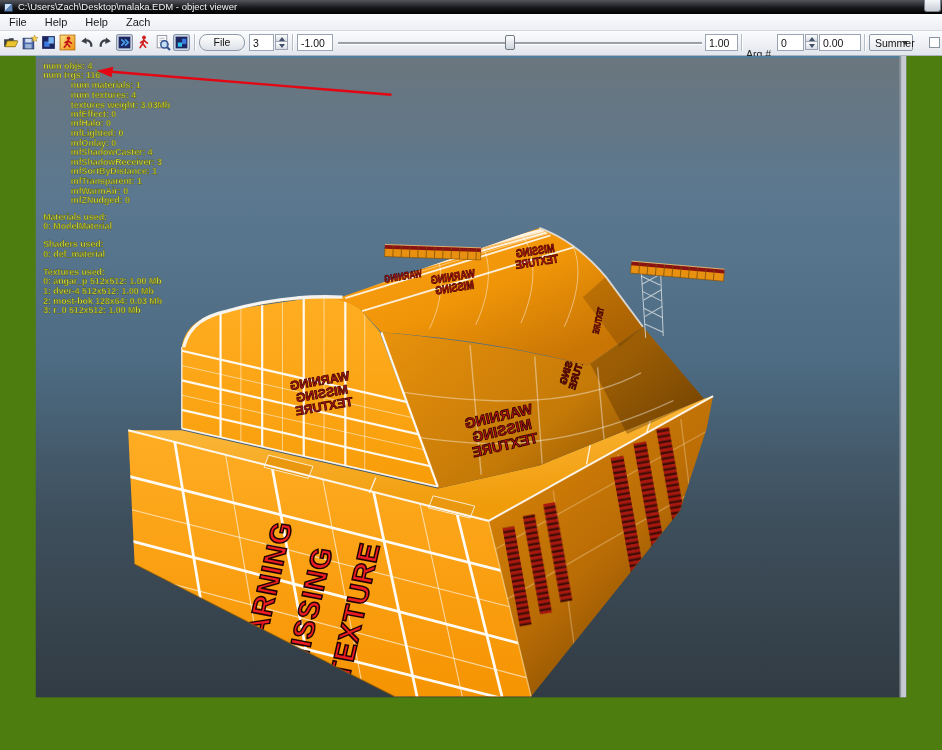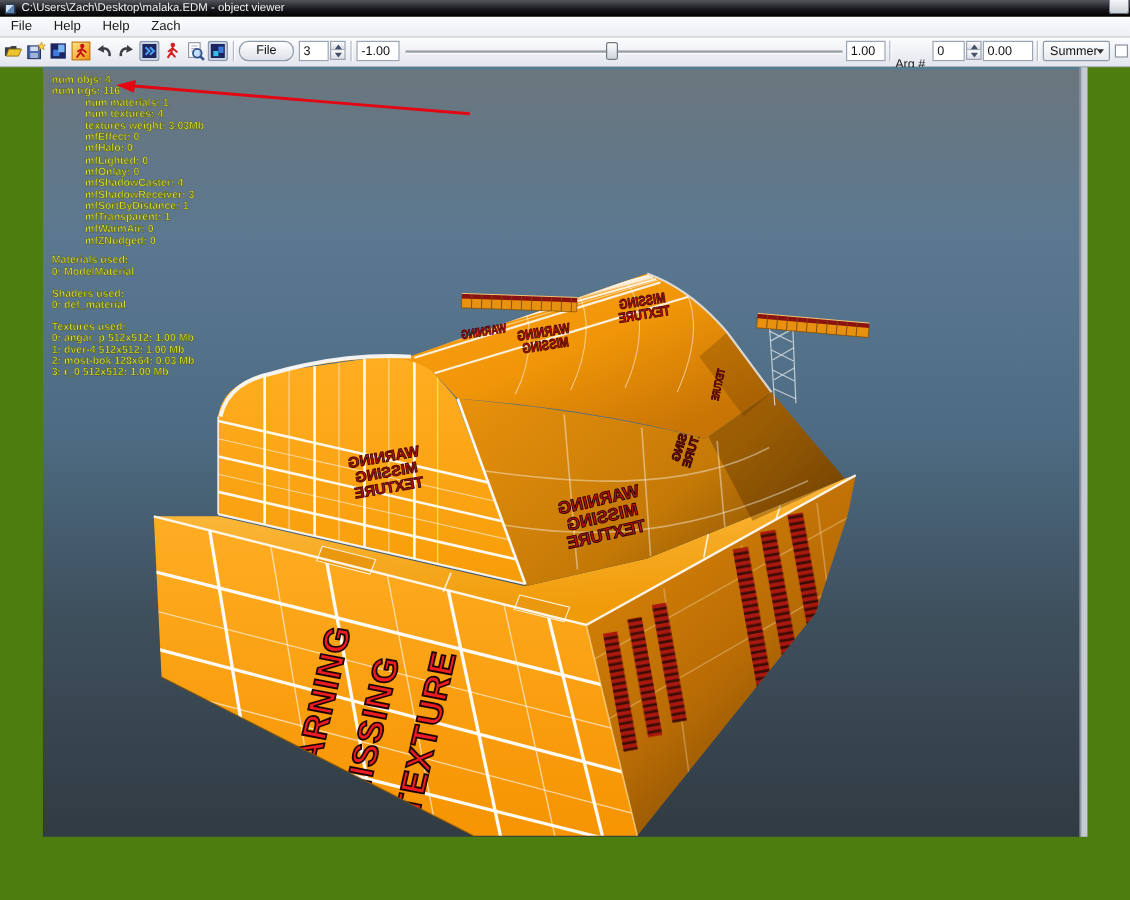--- a/index.html
+++ b/index.html
@@ -179,21 +179,21 @@
     <div class="spinner" style="left:805px">
       <div class="spin-btn up">
           <i></i>
         </div>
       <div class="spin-btn down">
           <i></i>
         </div>
     </div>
     <input class="tb-field" style="left: 819px; width: 42px;" value="0.00">
     <div class="tb-sep" style="left:864px"></div>
-    <div class="combo" style="left:869px;width:56px">
+    <div class="combo" style="left:869px;width:44px">
       <span class="val">Summer</span>
       <span class="arrow"></span>
     </div>
     <div class="checkbox" style="left:929px"></div>
   </div>
 
   <div class="viewport">
   <svg width="942" height="694" viewBox="0 57 942 751">
     <defs>
       <linearGradient id="bg" x1="0" y1="0" x2="0" y2="1">

